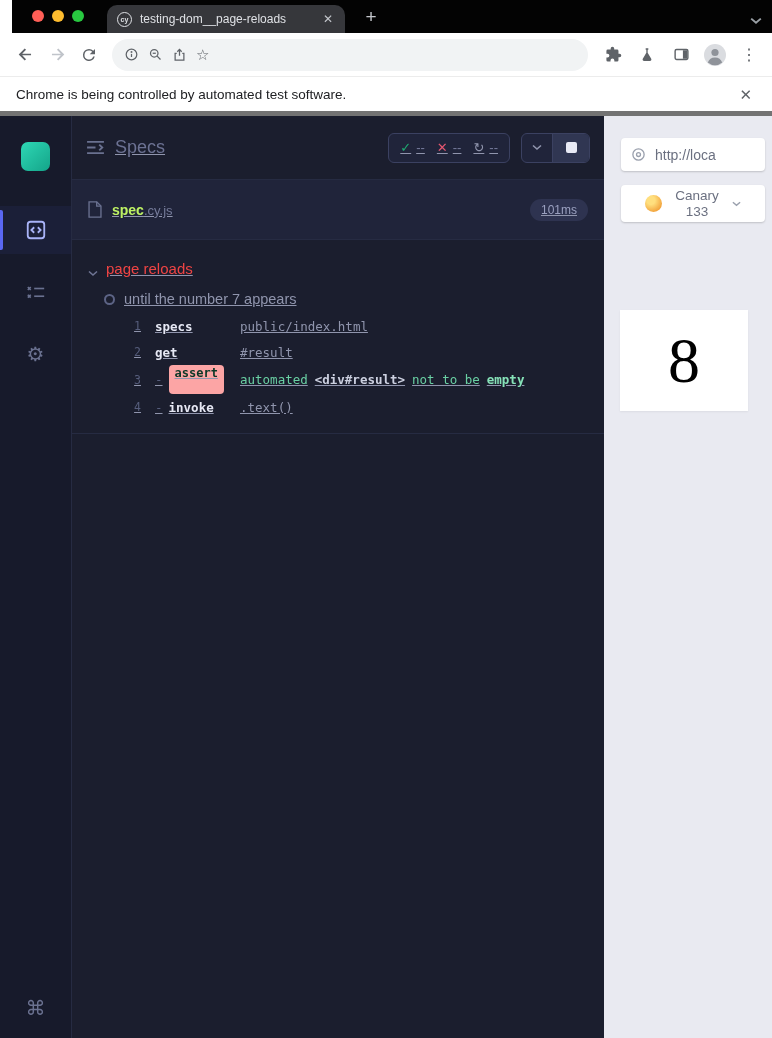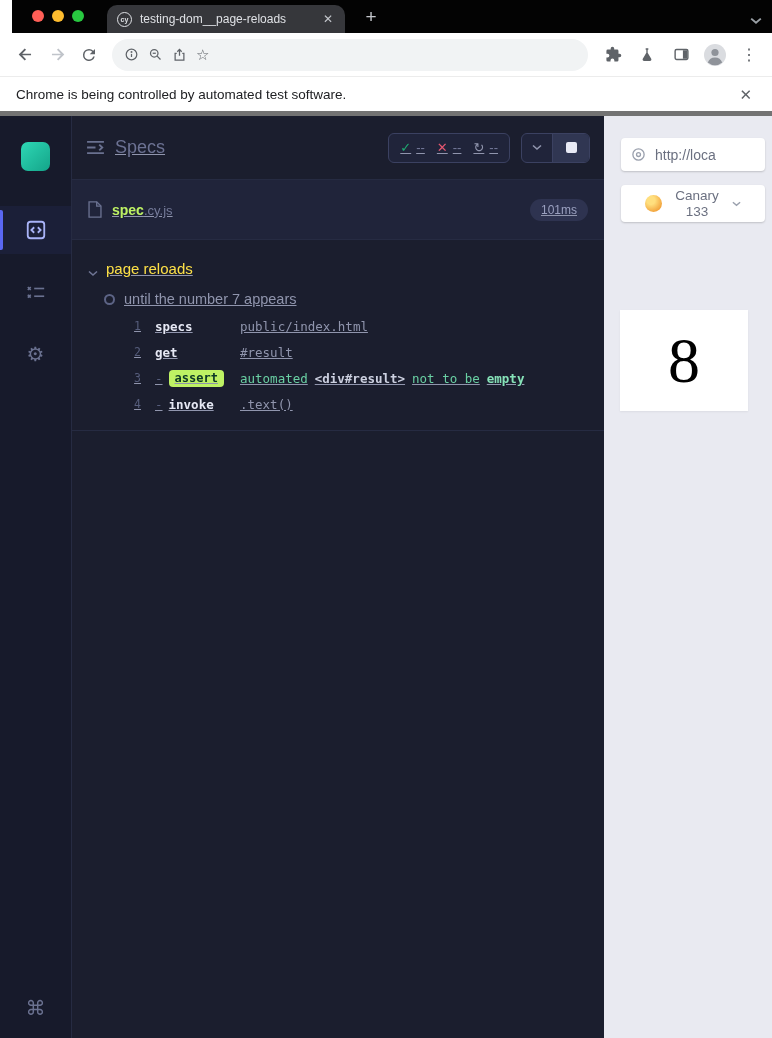--- a/index.html
+++ b/index.html
@@ -65,32 +65,32 @@
   .stop-square { width:11px; height:11px; border-radius:2px; background:#e8eaf5; }
 
   .spec-row { height:60px; flex:none; display:flex; align-items:center; gap:10px; padding:0 16px; background:#20243a; border-bottom:1px solid #262b42; }
   .doc-icon { color:#6a7190; display:flex; }
   .spec-name { font-size:14px; font-weight:700; color:#bef264; }
   .spec-ext { font-size:13px; color:#747a99; }
   .duration-badge { margin-left:auto; background:#2e3350; color:#9ba1c0; font-size:12px; padding:4px 11px; border-radius:12px; }
 
   .rep-content { flex:1; padding-top:12px; }
   .chev { color:#6f7594; display:flex; flex:none; }
-  .suite-row { display:flex; align-items:flex-end; gap:8px; padding:8px 16px; font-size:15px; color:#fde047; }
+  .suite-row { display:flex; align-items:flex-end; gap:8px; padding:8px 16px; font-size:15px; color:#ef4444; }
   .test-row { display:flex; align-items:center; gap:9px; padding:6px 16px 6px 32px; font-size:14.5px; color:#9095ad; }
   .ring { width:11px; height:11px; border-radius:50%; border:2px solid #5d6486; flex:none; }
   .section-row { display:flex; align-items:center; gap:7px; padding:11px 16px 7px 50px; font-size:11.5px; color:#767c9c; letter-spacing:0.03em; }
 
   .cmd { display:flex; align-items:center; min-height:26px; font-family:"DejaVu Sans Mono", monospace; font-size:12.5px; }
   .cmd-num { width:69px; flex:none; text-align:right; color:#565d7c; font-size:11.5px; }
   .cmd-main { margin-left:14px; display:flex; align-items:center; min-width:0; }
   .cmd-name { width:85px; flex:none; color:#e6e8f4; font-weight:600; display:flex; align-items:center; gap:6px; }
   .cmd-dash { color:#565d7c; font-weight:400; }
   .cmd-args { color:#9095ad; white-space:nowrap; }
-  .assert-badge { display:inline-block; padding:1px 6px 2px; border-radius:4px; background:#bef264; color:#0b3826; font-weight:700; font-size:12px; }
+  .assert-badge { display:inline-block; padding:1px 6px 14px; border-radius:4px; background:#fca5a5; color:#0b3826; font-weight:700; font-size:12px; }
   .msg span { margin-right:7px; white-space:nowrap; }
   .m-normal { color:#69cfa3; }
   .m-value { color:#ccd0e0; font-weight:600;margin-top:41px; }
   .m-emph { color:#86e2b8; font-weight:600; }
   .cmd-end-hr { height:1px; background:#262b42; margin-top:13px; }
 
   
   .aut { flex:1; background:#e9eaf1; position:relative; }
   .aut-pill { position:absolute; left:17px; right:7px; background:#fff; border-radius:4px; box-shadow:0 1px 2px rgba(0,0,0,0.18); display:flex; align-items:center; color:#6b7080; }
   .aut-url-pill { top:22px; height:33px; padding:0 10px; gap:9px; }

